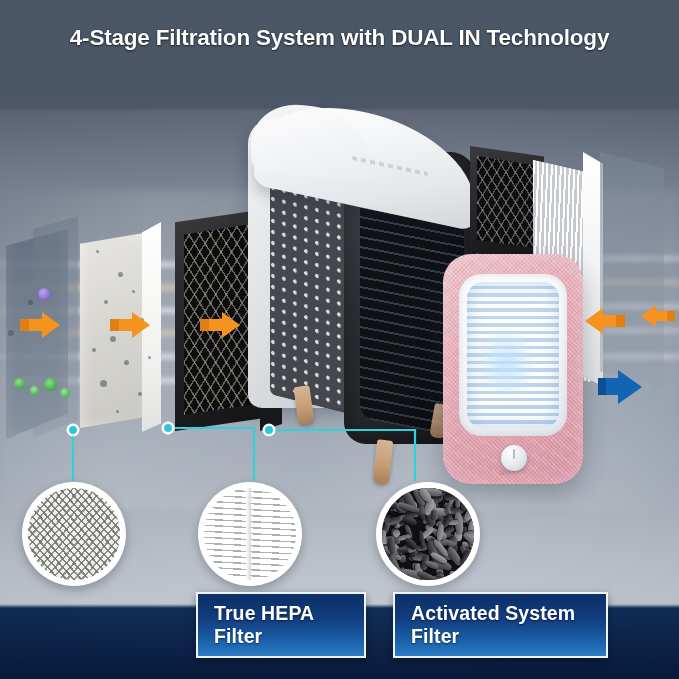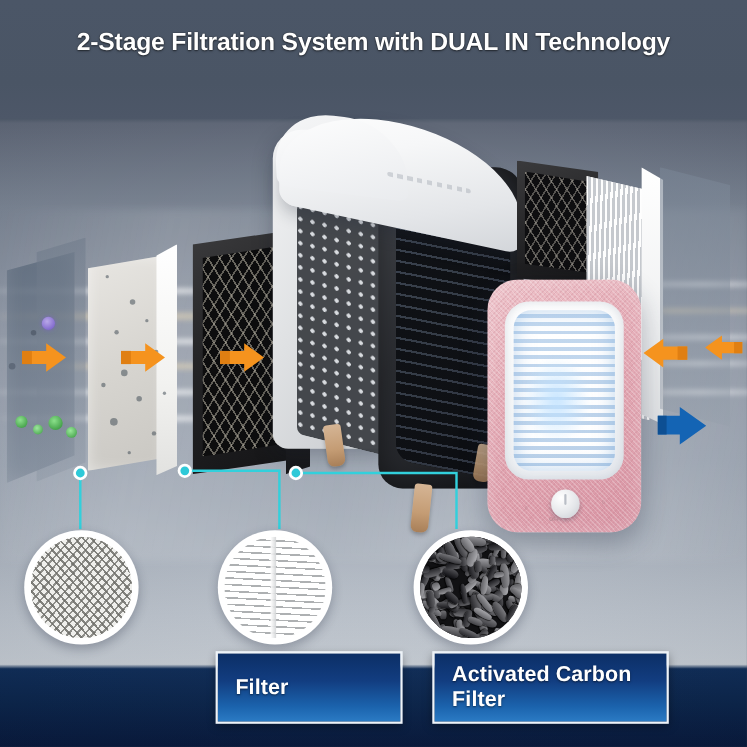--- a/index.html
+++ b/index.html
@@ -325,21 +325,21 @@
 <body>
 
 <div id="stage">
 
   <div class="bg-base"></div>
   <div class="bg-vignette"></div>
   <div class="bg-lightwash"></div>
 
   <div class="header"></div>
   <div class="title">
-    <span>2-Stage Filtration System with DUAL IN Technology</span>
+    <span>4-Stage Filtration System with DUAL IN Technology</span>
   </div>
 
   <div class="streaks">
     <div class="streak" style="left:0px;top:12px;width:330px;"></div>
     <div class="streak streakgold" style="left:10px;top:34px;width:300px;height:7px;"></div>
     <div class="streak" style="left:0px;top:58px;width:360px;"></div>
     <div class="streak streakgold" style="left:24px;top:80px;width:290px;height:6px;"></div>
     <div class="streak" style="left:0px;top:104px;width:330px;"></div>
     <div class="streak" style="left:14px;top:128px;width:300px;"></div>
     <div class="streak" style="left:560px;top:6px;width:180px;"></div>
@@ -681,24 +681,25 @@
           <div class="pellet" style="left: 22.6456px; top: 20.5751px; width: 15.0895px; height: 8.37822px; transform: rotate(156.804deg); background: linear-gradient(rgb(81, 81, 85), rgb(17, 17, 21)); box-shadow: rgba(0, 0, 0, 0.7) 0px 1px 1px;"></div>
           <div class="pellet" style="left: 79.5809px; top: 21.9613px; width: 14.7256px; height: 7.04699px; transform: rotate(116.935deg); background: linear-gradient(rgb(159, 159, 163), rgb(95, 95, 99)); box-shadow: rgba(0, 0, 0, 0.7) 0px 1px 1px;"></div>
           <div class="pellet" style="left: 16.5766px; top: 16.5704px; width: 21.2419px; height: 5.54422px; transform: rotate(17.3868deg); background: linear-gradient(rgb(119, 119, 123), rgb(55, 55, 59)); box-shadow: rgba(0, 0, 0, 0.7) 0px 1px 1px;"></div>
         </div>
     </div>
   </div>
 
 
   <div class="labelbox" style="left:196px;top:592px;width:166px;height:62px;">
     <span>
+        <i style="font-style:normal;display:block">True HEPA</i>
         <i style="font-style:normal;display:block">Filter</i>
       </span>
   </div>
 
   <div class="labelbox" style="left:393px;top:592px;width:211px;height:62px;">
     <span>
-        <i style="font-style:normal;display:block">Activated Carbon</i>
+        <i style="font-style:normal;display:block">Activated System</i>
         <i style="font-style:normal;display:block">Filter</i>
       </span>
   </div>
 
 </div>
 
 </body></html>

